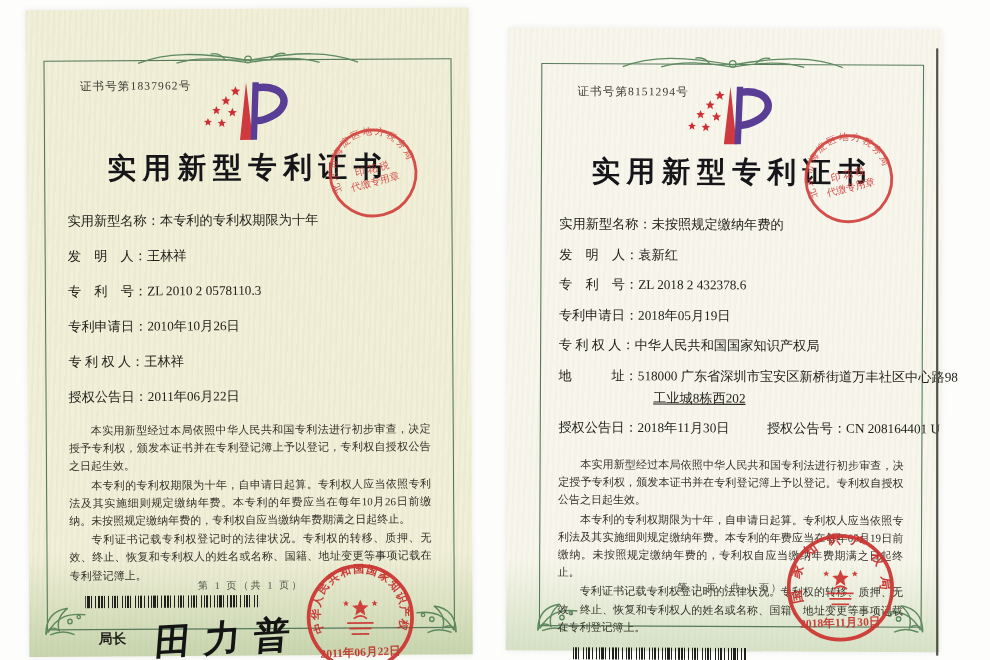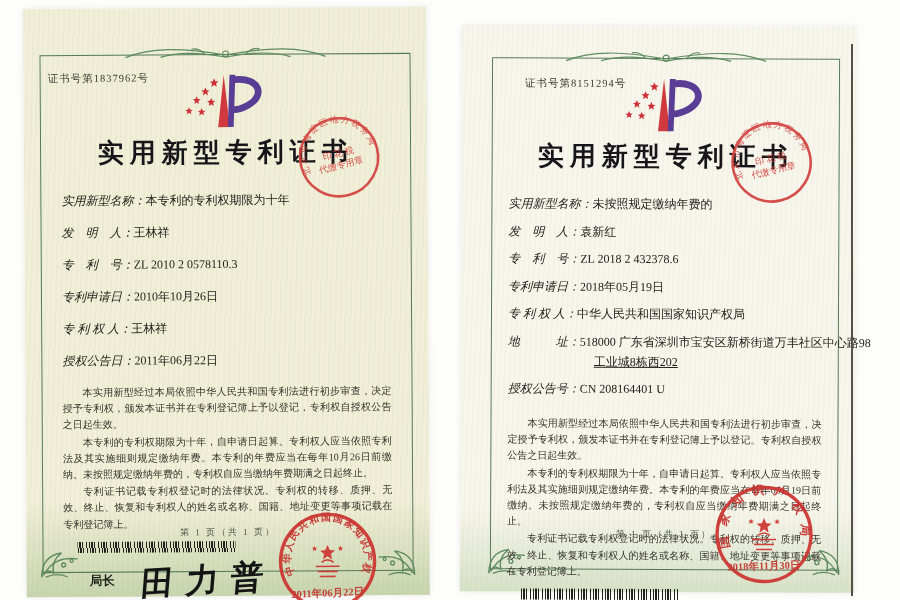--- a/index.html
+++ b/index.html
@@ -25,30 +25,30 @@
       linear-gradient(to top, rgba(168,196,146,0.42), rgba(168,196,146,0) 15%),
       repeating-linear-gradient(92deg, rgba(140,160,110,0.045) 0 2px, rgba(0,0,0,0) 2px 5px),
       #f8f6ec;
   }
   .frame{position:absolute;border:1.5px solid #567a5b;}
   .page-left .frame{inset:46px 16px 24px 16px;}
   .page-right .frame{inset:32px 16px 22px 30px;}
   .content{position:absolute;inset:0;padding:12px 20px;}
   .page-right .content{padding:12px 16px;}
 
-  .certno{position:absolute;top:16px;left:7px;font-size:10.5px;letter-spacing:1px;color:#3b3b33;}
+  .certno{position:absolute;top:16px;left:32px;font-size:10.5px;letter-spacing:1px;color:#3b3b33;}
   .page-right .certno{left:32px;top:18px;}
 
   .logo{display:block;margin:4px auto 0;width:96px;height:60px;}
   .title{text-align:center;font-size:26px;font-weight:600;letter-spacing:6px;color:#16161a;margin-top:4px;white-space:nowrap;}
 
   .fields{margin-top:22px;}
   .frow{font-size:12px;margin-bottom:15px;color:#23231d;white-space:nowrap;}
   .page-right .frow{margin-bottom:10.5px;}
-  .flabel{display:inline-block;font-style:italic;}
+  .flabel{display:inline-block;}
   .addr-l2{font-size:12px;margin:-7px 0 10px 86px;color:#23231d;text-decoration:underline;}
   .grant-row{display:flex;gap:34px;}
   .grant-row .frow{margin-bottom:10px;}
 
   .paras{margin-top:8px;}
   .para{font-size:10px;line-height:1.62;text-align:justify;text-indent:2em;color:#33322a;margin:0 0 1px 0;}
 
   .barcode{
     width:158px;height:11px;margin:9px 0 6px 14px;
     background:repeating-linear-gradient(90deg,
@@ -251,20 +251,21 @@
 
       <div class="fields">
         <div class="frow"><span class="flabel">实用新型名称：</span><span>未按照规定缴纳年费的</span></div>
         <div class="frow"><span class="flabel">发　明　人：</span><span>袁新红</span></div>
         <div class="frow"><span class="flabel">专　利　号：</span><span>ZL 2018 2 432378.6</span></div>
         <div class="frow"><span class="flabel">专利申请日：</span><span>2018年05月19日</span></div>
         <div class="frow"><span class="flabel">专 利 权 人：</span><span>中华人民共和国国家知识产权局</span></div>
         <div class="frow"><span class="flabel">地　　　址：</span><span>518000 广东省深圳市宝安区新桥街道万丰社区中心路98</span></div>
         <div class="addr-l2">工业城8栋西202</div>
         <div class="grant-row">
+          <div class="frow"><span class="flabel">授权公告日：</span><span>2018年11月30日</span></div>
           <div class="frow"><span class="flabel">授权公告号：</span><span>CN 208164401 U</span></div>
         </div>
       </div>
 
       <div class="paras">
         <p class="para">本实用新型经过本局依照中华人民共和国专利法进行初步审查，决定授予专利权，颁发本证书并在专利登记簿上予以登记。专利权自授权公告之日起生效。</p>
         <p class="para">本专利的专利权期限为十年，自申请日起算。专利权人应当依照专利法及其实施细则规定缴纳年费。本专利的年费应当在每年05月19日前缴纳。未按照规定缴纳年费的，专利权自应当缴纳年费期满之日起终止。</p>
         <p class="para">专利证书记载专利权登记时的法律状况。专利权的转移、质押、无效、终止、恢复和专利权人的姓名或名称、国籍、地址变更等事项记载在专利登记簿上。</p>
       </div>
 

